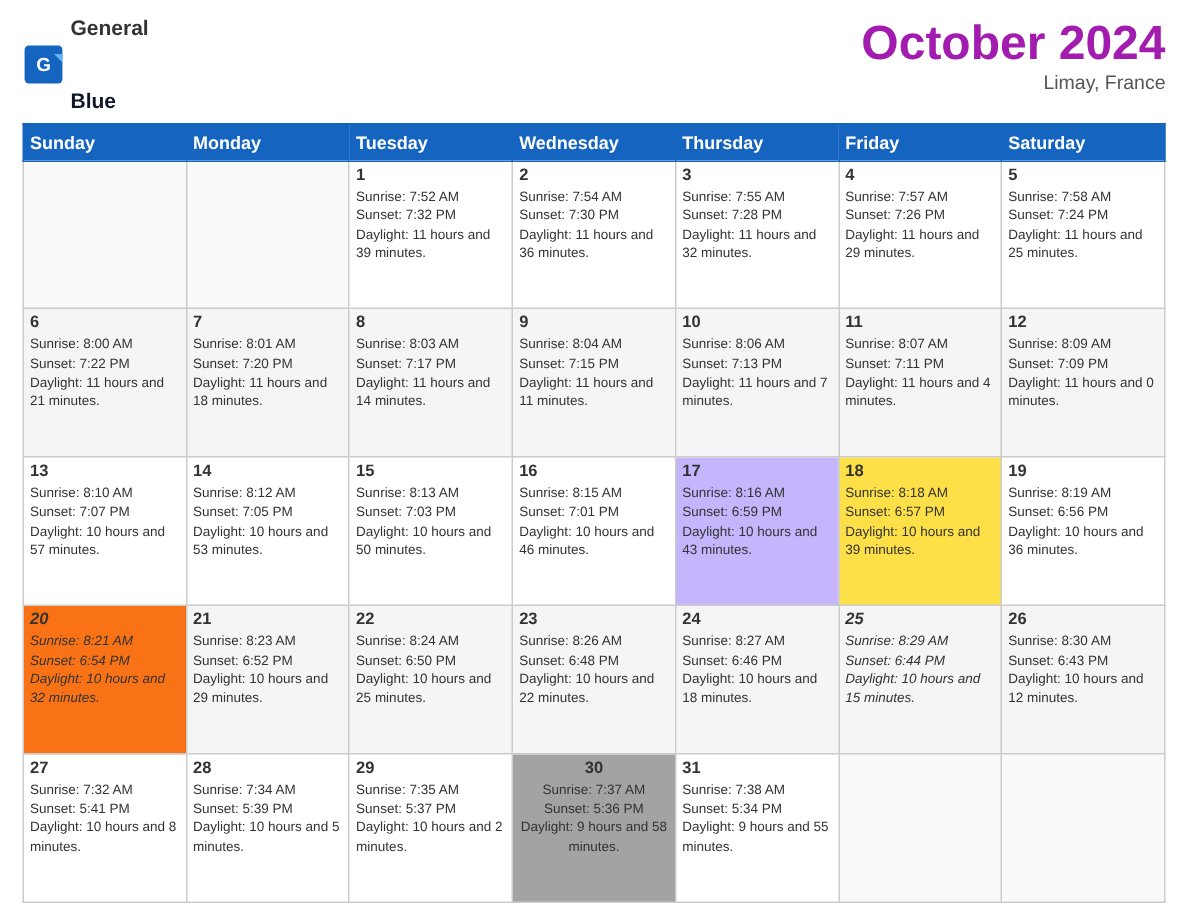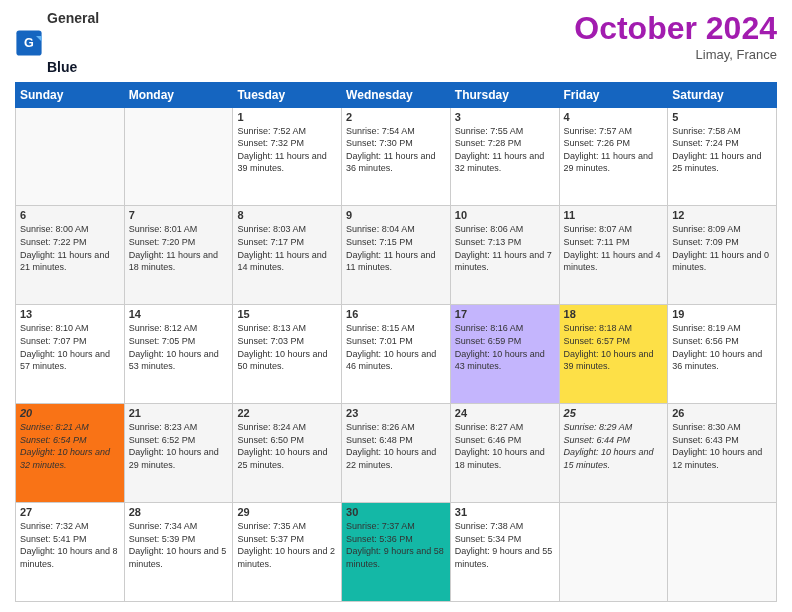--- a/index.html
+++ b/index.html
@@ -245,21 +245,21 @@
             <div class="day-info">Sunrise: 7:32 AM<br>Sunset: 5:41 PM<br>Daylight: 10 hours and 8 minutes.</div>
           </td>
           <td style="background: rgb(255, 255, 255);">
             <span class="day-num">28</span>
             <div class="day-info">Sunrise: 7:34 AM<br>Sunset: 5:39 PM<br>Daylight: 10 hours and 5 minutes.</div>
           </td>
           <td style="background: rgb(255, 255, 255);">
             <span class="day-num">29</span>
             <div class="day-info">Sunrise: 7:35 AM<br>Sunset: 5:37 PM<br>Daylight: 10 hours and 2 minutes.</div>
           </td>
-          <td style="background: #14b8a6;">
+          <td style="background: #a3a3a3; text-align: center;">
             <span class="day-num">30</span>
             <div class="day-info">Sunrise: 7:37 AM<br>Sunset: 5:36 PM<br>Daylight: 9 hours and 58 minutes.</div>
           </td>
           <td style="background: rgb(255, 255, 255);">
             <span class="day-num">31</span>
             <div class="day-info">Sunrise: 7:38 AM<br>Sunset: 5:34 PM<br>Daylight: 9 hours and 55 minutes.</div>
           </td>
           <td class="empty"></td>
           <td class="empty"></td>
         </tr>

